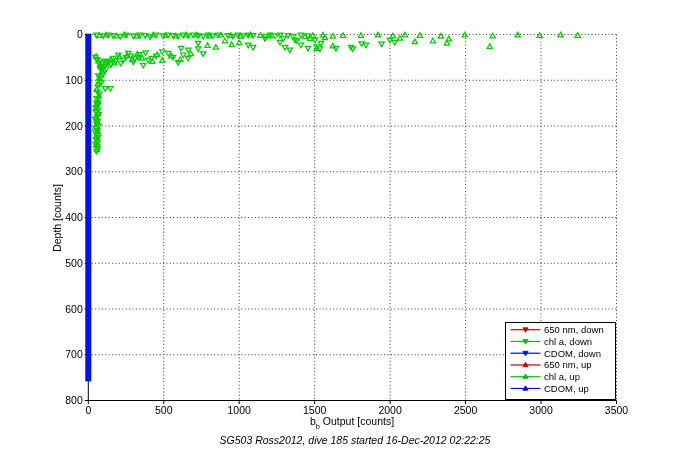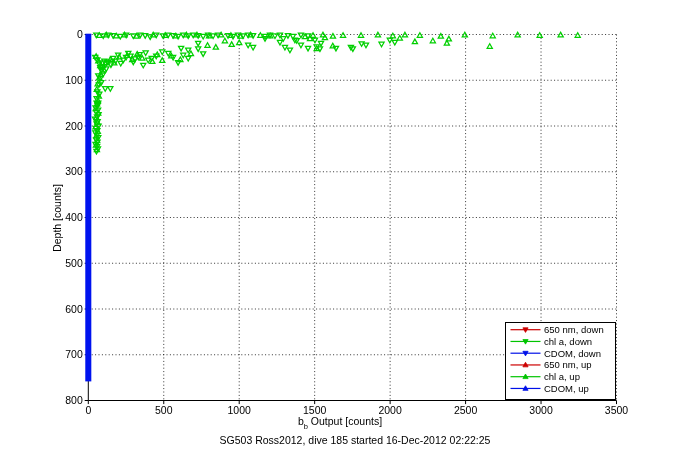--- a/index.html
+++ b/index.html
@@ -8,23 +8,23 @@
     font-family:"Liberation Sans", sans-serif;color:#000;
   }
   #plot{position:absolute;left:0;top:0;}
   .grid{stroke:#000;stroke-width:0.8;stroke-dasharray:1 2.4;}
   .axis{stroke:#000;stroke-width:1;fill:none;}
   .tickmark{stroke:#000;stroke-width:1;}
   .ticklabel{font:10.5px "Liberation Sans",sans-serif;fill:#000;}
   .legendtext{font:9.5px "Liberation Sans",sans-serif;fill:#000;}
   .hlabel{position:absolute;font-size:10.5px;white-space:nowrap;}
   #ylabel{left:57px;top:218px;transform:translate(-50%,-50%) rotate(-90deg);}
-  #xlabel{left:340px;top:423px;transform:translate(-50%,-50%);}
+  #xlabel{left:352px;top:423px;transform:translate(-50%,-50%);}
   #xlabel sub{font-size:7.5px;}
-  #caption{left:355px;top:440px;transform:translate(-50%,-50%);}
+  #caption{left:355px;top:440px;transform:translate(-50%,-50%);font-style:italic;}
 </style>
 </head>
 <body>
 
 <svg id="plot" width="681" height="454" viewBox="0 0 681 454">
     <line x1="163.75714285714287" y1="34.5" x2="163.75714285714287" y2="400.5" class="grid"></line>
     <line x1="239.21428571428572" y1="34.5" x2="239.21428571428572" y2="400.5" class="grid"></line>
     <line x1="314.6714285714286" y1="34.5" x2="314.6714285714286" y2="400.5" class="grid"></line>
     <line x1="390.12857142857143" y1="34.5" x2="390.12857142857143" y2="400.5" class="grid"></line>
     <line x1="465.5857142857143" y1="34.5" x2="465.5857142857143" y2="400.5" class="grid"></line>

